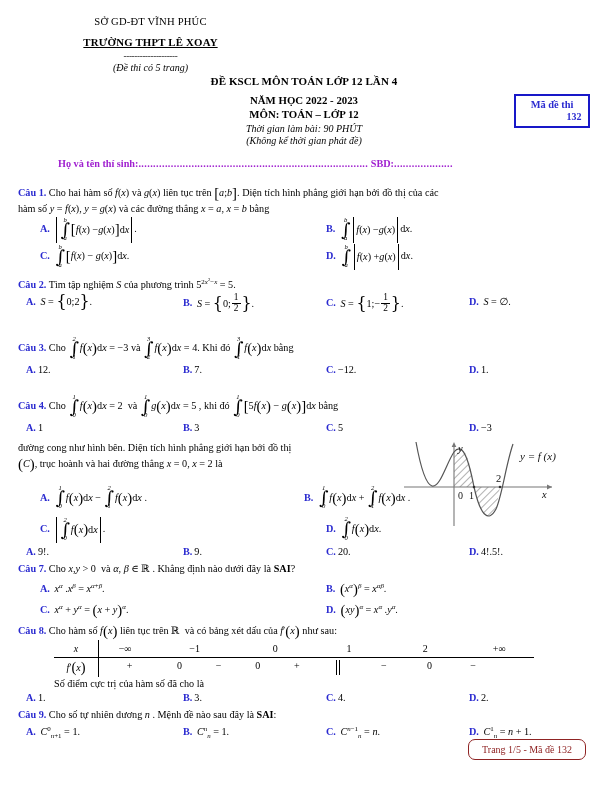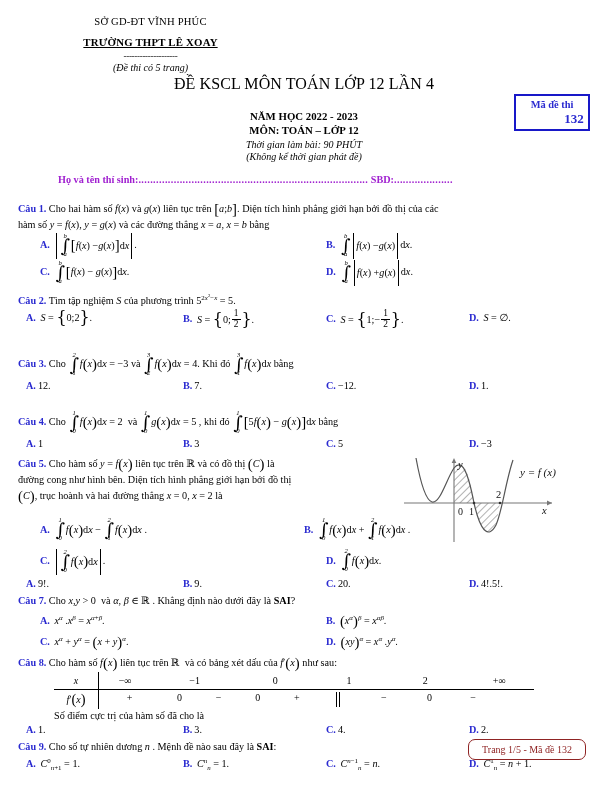--- a/index.html
+++ b/index.html
@@ -57,24 +57,24 @@
   .hdr-dashes {
     font-size: 9px;
     letter-spacing: -0.3px;
     margin-bottom: 1px;
   }
   .hdr-pages {
     font-size: 10px;
     font-style: italic;
   }
   .hdr-title1 {
-    font-size: 16px;
-    font-weight: normal;
+    font-size: 11px;
+    font-weight: bold;
     letter-spacing: 0.1px;
-    margin-bottom: 17px;
+    margin-bottom: 7px;
   }
   .hdr-title2 {
     font-size: 10.8px;
     font-weight: bold;
     margin-bottom: 2px;
   }
   .hdr-title3 {
     font-size: 10.8px;
     font-weight: bold;
     margin-bottom: 3px;
@@ -101,21 +101,21 @@
     line-height: 1.25;
   }
   .made-label {
     color: #2a2ad0;
     font-weight: bold;
     font-size: 10.4px;
   }
   .made-code {
     color: #2a2ad0;
     font-weight: bold;
-    font-size: 13px;
+    font-size: 10px;
     padding-left: 44px;
   }
 
   
   .info-line {
     margin: 12px 0 0 0;
     padding: 0 110px 0 58px;
     color: #a020d0;
     font-weight: bold;
     font-size: 10.2px;
@@ -453,24 +453,20 @@
       <div class="opt">
         <span class="olab">C.</span><span>5</span>
       </div>
       <div class="opt">
         <span class="olab">D.</span><span>−3</span>
       </div>
     </div>
 
     <div class="q5row" style="margin-top:4px">
       <div class="q5text">
-        <div style="line-height:1.55">
-          <span class="qlabel">Câu 5.</span>
-          <span>Cho hàm số <span class="mi">y</span> = <span class="mi">f</span><span class="bigbr">(</span><span class="mi">x</span><span class="bigbr">)</span> liên tục trên ℝ và có đồ thị <span class="bigbr">(</span><span class="mi">C</span><span class="bigbr">)</span> là</span>
-        </div>
         <div style="line-height:1.55">đường cong như hình bên. Diện tích hình phẳng giới hạn bởi đồ thị</div>
         <div style="line-height:1.55"><span class="bigbr">(</span><span class="mi">C</span><span class="bigbr">)</span>, trục hoành và hai đường thẳng <span class="mi">x</span> = 0, <span class="mi">x</span> = 2 là</div>
       </div>
       <div class="q5fig">
         <div class="graph-box">
           <svg width="208" height="100" viewBox="0 0 208 100">
             <defs>
               <pattern id="hatch" width="5" height="5" patternTransform="rotate(45)" patternUnits="userSpaceOnUse">
                 <line x1="0" y1="0" x2="0" y2="5" stroke="#555" stroke-width="0.9"></line>
               </pattern>

